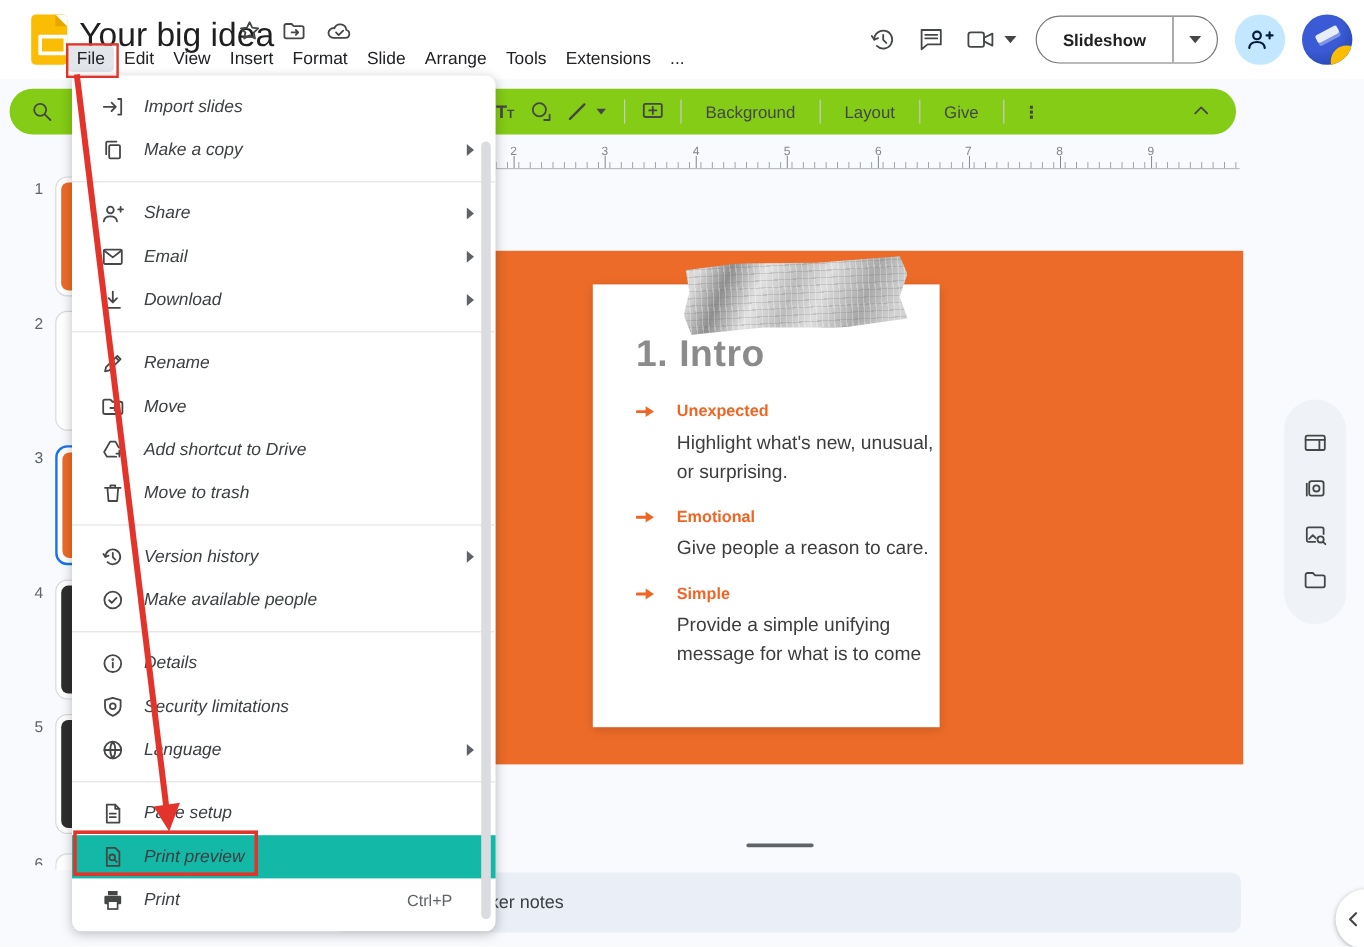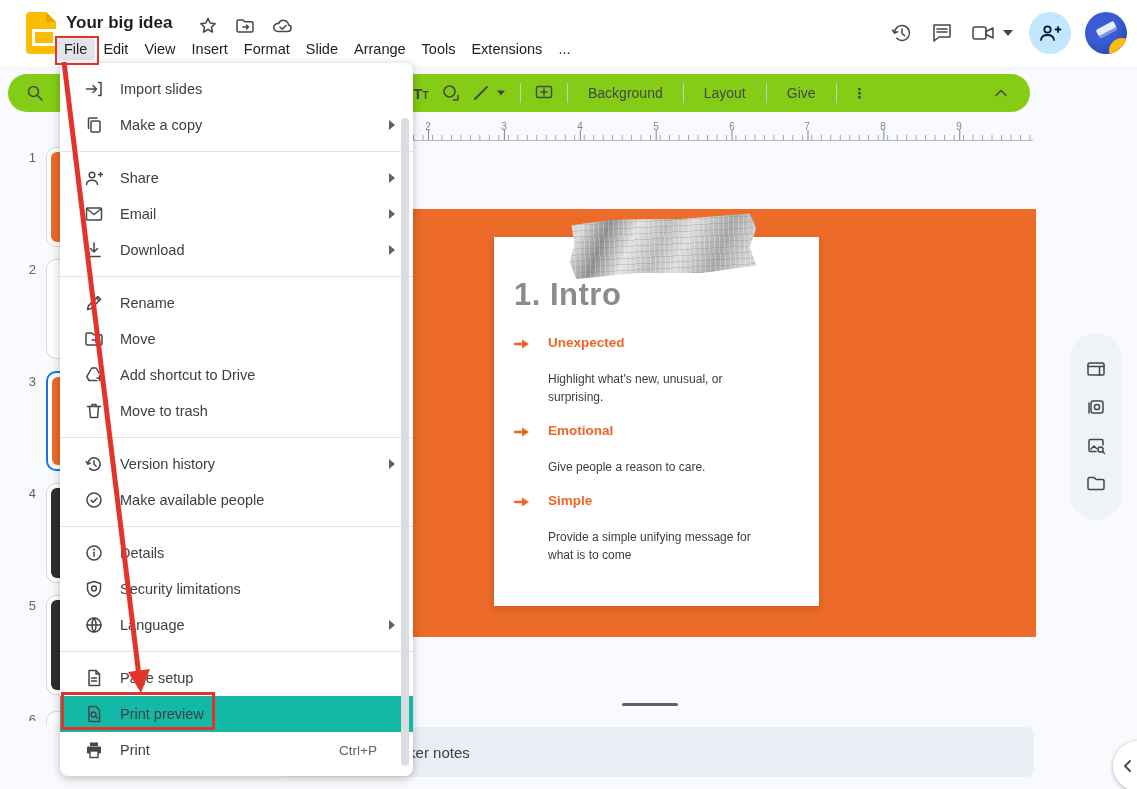--- a/index.html
+++ b/index.html
@@ -4,21 +4,21 @@
 <style>
   * { margin:0; padding:0; box-sizing:border-box; }
   html,body { width:1137px; height:789px; overflow:hidden; }
   body { font-family:"Liberation Sans","DejaVu Sans",sans-serif; background:#fff; position:relative; }
 
   
   .topbar { position:absolute; left:0; top:0; width:1137px; height:66px; background:#fff; z-index:20; }
   .logo { position:absolute; left:26px; top:12px; width:30px; height:42px; background:#fbbc04; border-radius:4px; }
   .logo::before { content:""; position:absolute; right:0; top:0; border-top:10px solid #fff; border-left:10px solid #e8a600; border-top-right-radius:4px; }
   .logo::after { content:""; position:absolute; left:6px; top:17px; width:18px; height:11px; border:3px solid #fff; border-radius:1px; }
-  .doc-title { position:absolute; left:66px; top:13px; font-size:17px; color:#1f1f1f;font-weight:bold; }
+  .doc-title { position:absolute; left:66px; top:13px; font-size:28px; color:#1f1f1f; }
   .title-icons { position:absolute; left:198px; top:16px; display:flex; gap:17px; align-items:center; }
   .menubar { position:absolute; left:56px; top:38px; display:flex; align-items:center; }
   .menubar .mb { font-size:14.5px; color:#202124; padding:3px 8px; border-radius:4px; }
   .menubar .mb.open { background:#e2e5e9; }
   .topright { position:absolute; right:10px; top:10px; display:flex; align-items:center; gap:14px; height:46px; }
   .iconbtn { width:26px; height:26px; display:flex; align-items:center; justify-content:center; }
   .caret-down { width:0; height:0; border-left:5px solid transparent; border-right:5px solid transparent; border-top:6px solid #444746; }
   .slideshow { display:flex; align-items:stretch; border:1px solid #747775; border-radius:20px; height:40px; overflow:hidden; background:#fff; }
   .slideshow .lab { display:flex; align-items:center; padding:0 22px; font-size:14px; color:#1f1f1f; font-weight:bold; }
   .slideshow .dd { display:flex; align-items:center; padding:0 13px; border-left:1px solid #747775; }
@@ -58,51 +58,51 @@
   .thumb .fill { position:absolute; inset:4px; border-radius:6px; }
   .thumb.sel { border:2px solid #1a73e8; }
   .fill.orange { background:#ec6b28; }
   .fill.dark { background:#2e2e2e; }
   .fill.white { background:#fff; }
   .fnum6 { position:absolute; left:18px; top:646px; width:18px; height:9px; overflow:hidden; text-align:right; font-size:13px; color:#5f6368; }
   .th6 { position:absolute; left:46px; top:645px; width:100px; height:14px; border:1px solid #d7dade; border-bottom:none; border-radius:10px 10px 0 0; background:#fff; }
 
   
   .slide { position:absolute; left:277px; top:143px; width:759px; height:428px; background:#ec6b28; }
-  .card { position:absolute; left:217px; top:28px; width:325px; height:369px; background:#fff; box-shadow:0 2px 8px rgba(0,0,0,.16); padding:40px 28px 0 20px; }
+  .card { position:absolute; left:217px; top:28px; width:289px; height:369px; background:#fff; box-shadow:0 2px 8px rgba(0,0,0,.16); padding:40px 28px 0 36px; }
   .tape { position:absolute; left:292px; top:8px; width:188px; height:58px; transform:rotate(-3deg); z-index:3;
     background:
       repeating-linear-gradient(90deg, rgba(255,255,255,.28) 0 1px, transparent 1px 5px),
       repeating-linear-gradient(0deg, rgba(120,120,120,.25) 0 1px, transparent 1px 6px),
       linear-gradient(115deg,#d9d9d9 8%,#8f8f8f 20%,#e3e3e3 34%,#bdbdbd 48%,#dedede 60%,#a9a9a9 78%,#d3d3d3 92%);
     clip-path:polygon(2% 6%, 25% 0%, 60% 5%, 97% 2%, 100% 28%, 96% 60%, 99% 92%, 70% 100%, 35% 94%, 3% 99%, 0% 70%, 3% 38%); }
   .h1 { font-size:31px; font-weight:bold; color:#8b8b8b; letter-spacing:.5px; }
   .lead { margin-top:20px; font-size:11.6px; line-height:1.55; color:#3d3d3d; width:272px; }
   .lead b { color:#222; }
   .bullets { margin-top:22px; display:flex; flex-direction:column; gap:17px; }
   .brow { display:flex; }
   .barrow { width:34px; flex:none; padding-top:1px; }
   .btitle { font-size:13.5px; font-weight:bold; color:#f06524; }
-  .bdesc { font-size:12px; line-height:1.5; color:#3d3d3d; width:215px; margin-top:20px; }
+  .bdesc { font-size:16px; line-height:1.5; color:#3d3d3d; width:215px; margin-top:8px; }
 
   
   .sidepanel { position:absolute; left:1070px; top:267px; width:52px; height:187px; background:#eff3f8; border-radius:26px; display:flex; flex-direction:column; align-items:center; justify-content:space-evenly; padding:8px 0; }
 
   
   .draghandle { position:absolute; left:622px; top:637px; width:56px; height:3px; background:#5f6368; border-radius:2px; }
   .notesbar { position:absolute; left:277px; top:661px; width:757px; height:50px; background:#e9eef7; border-radius:8px; display:flex; align-items:center; padding-left:16px; }
   .notesbar .ph { font-size:15px; color:#3c4043; }
   .edgecircle { position:absolute; left:1113px; top:675px; width:50px; height:50px; border-radius:50%; background:#fff; box-shadow:0 1px 4px rgba(0,0,0,.3); display:flex; align-items:center; padding-left:9px; color:#3c4043; font-size:16px; }
 
   
   .filemenu { position:absolute; left:60px; top:63px; width:353px; height:713px; background:#fff; border-radius:0 8px 8px 8px; box-shadow:0 2px 10px rgba(0,0,0,.25); z-index:50; padding-top:8px; }
   .mi { position:relative; height:36px; display:flex; align-items:center; padding-left:24px; }
   .mi.hovered { background:#14b8a6; }
   .mico { width:20px; height:20px; margin-right:16px; display:flex; align-items:center; justify-content:center; }
-  .mlabel { font-size:14.5px; color:#3c4043; }
+  .mlabel { font-size:14.5px; color:#3c4043;font-style:italic; }
   .subarrow { position:absolute; right:18px; width:0; height:0; border-top:5px solid transparent; border-bottom:5px solid transparent; border-left:6px solid #5f6368; }
   .shortcut { position:absolute; right:36px; font-size:13.5px; color:#5f6368; }
   .mdiv { height:1px; background:#e3e3e3; margin:8px 0; }
   .menuscroll { position:absolute; right:4px; top:55px; width:8px; height:648px; background:#dadce0; border-radius:4px; }
 
   
   .annosvg { position:absolute; left:0; top:0; width:1137px; height:789px; z-index:90; pointer-events:none; }
   .redbox { position:absolute; border:3px solid #e3342c; z-index:95; pointer-events:none; }
   .redbox.file { left:55px; top:36px; width:44px; height:29px; border-width:2.5px; }
   .redbox.pp { left:61px; top:692px; width:154px; height:38px; }
@@ -272,20 +272,26 @@
           <path d="M7 8h10M7 11h10"></path>
         </svg>
     </div>
     <div class="iconbtn" style="width:46px">
       <svg class="st" width="26" height="24" viewBox="0 0 26 24">
           <rect x="2" y="6" width="13" height="12" rx="2"></rect>
           <path d="M15 10.5L22 7v10l-7-3.5z"></path>
         </svg>
       <span class="caret-down" style="margin-left:6px"></span>
     </div>
+    <div class="slideshow">
+      <span class="lab">Slideshow</span>
+      <span class="dd">
+          <span class="caret-down"></span>
+        </span>
+    </div>
     <div class="sharebtn">
       <svg class="stb" width="24" height="24" viewBox="0 0 24 24">
           <circle cx="9.5" cy="8.5" r="3.2"></circle>
           <path d="M3 19c.4-3.4 3.3-5 6.5-5s6.1 1.6 6.5 5"></path>
           <path d="M17.5 8.5h5M20 6v5"></path>
         </svg>
     </div>
     <div class="avatar"></div>
   </div>
 </div>

